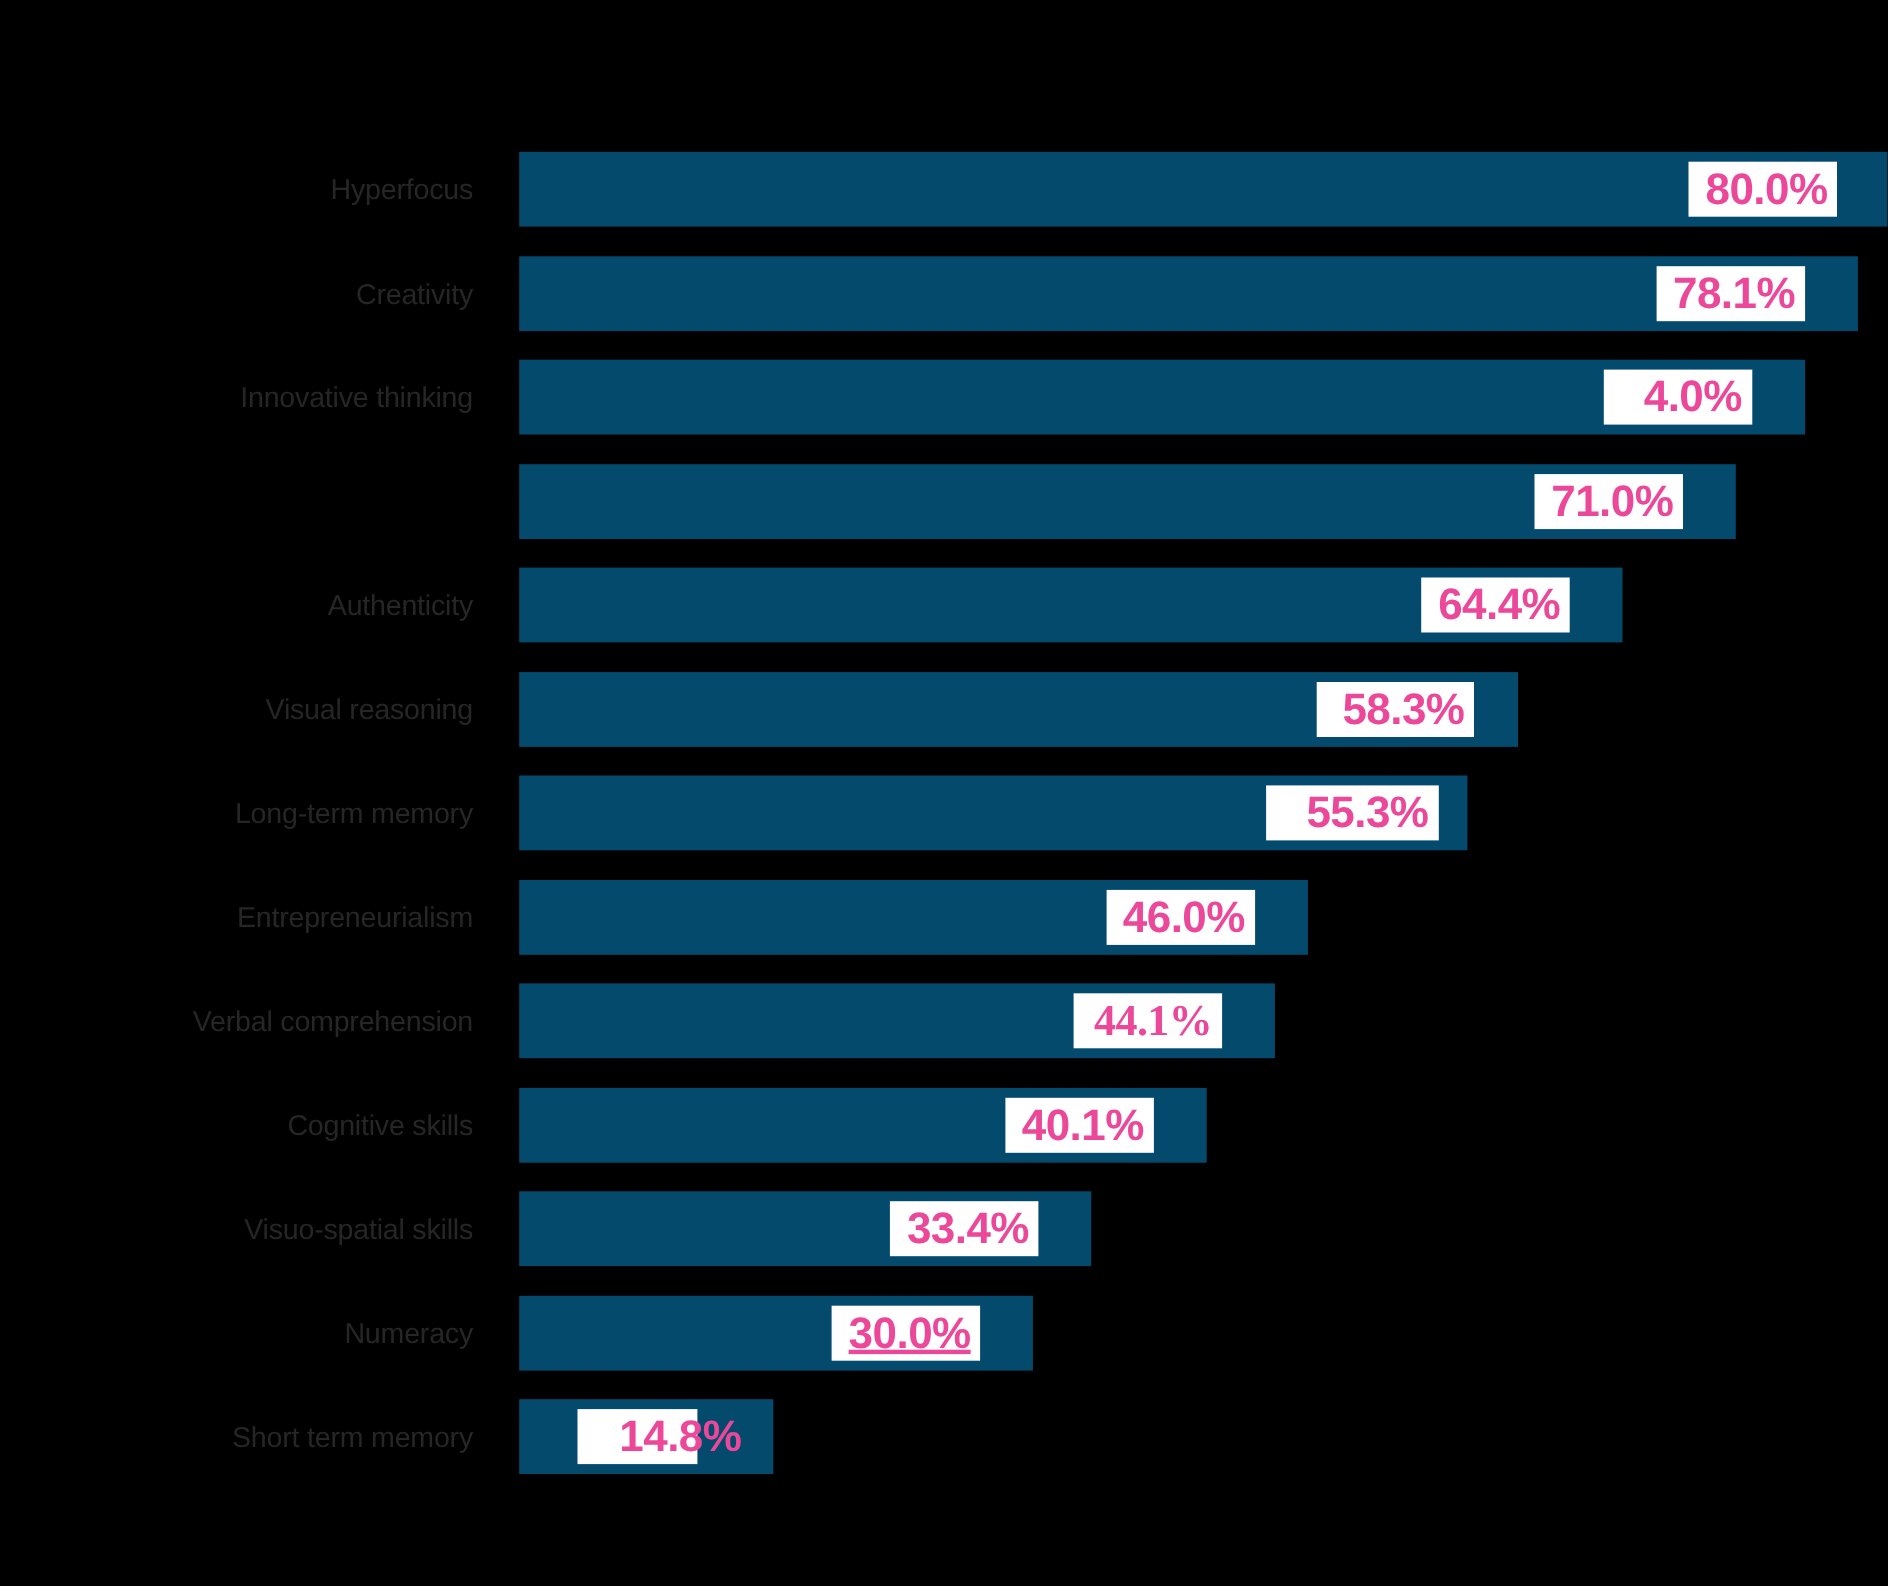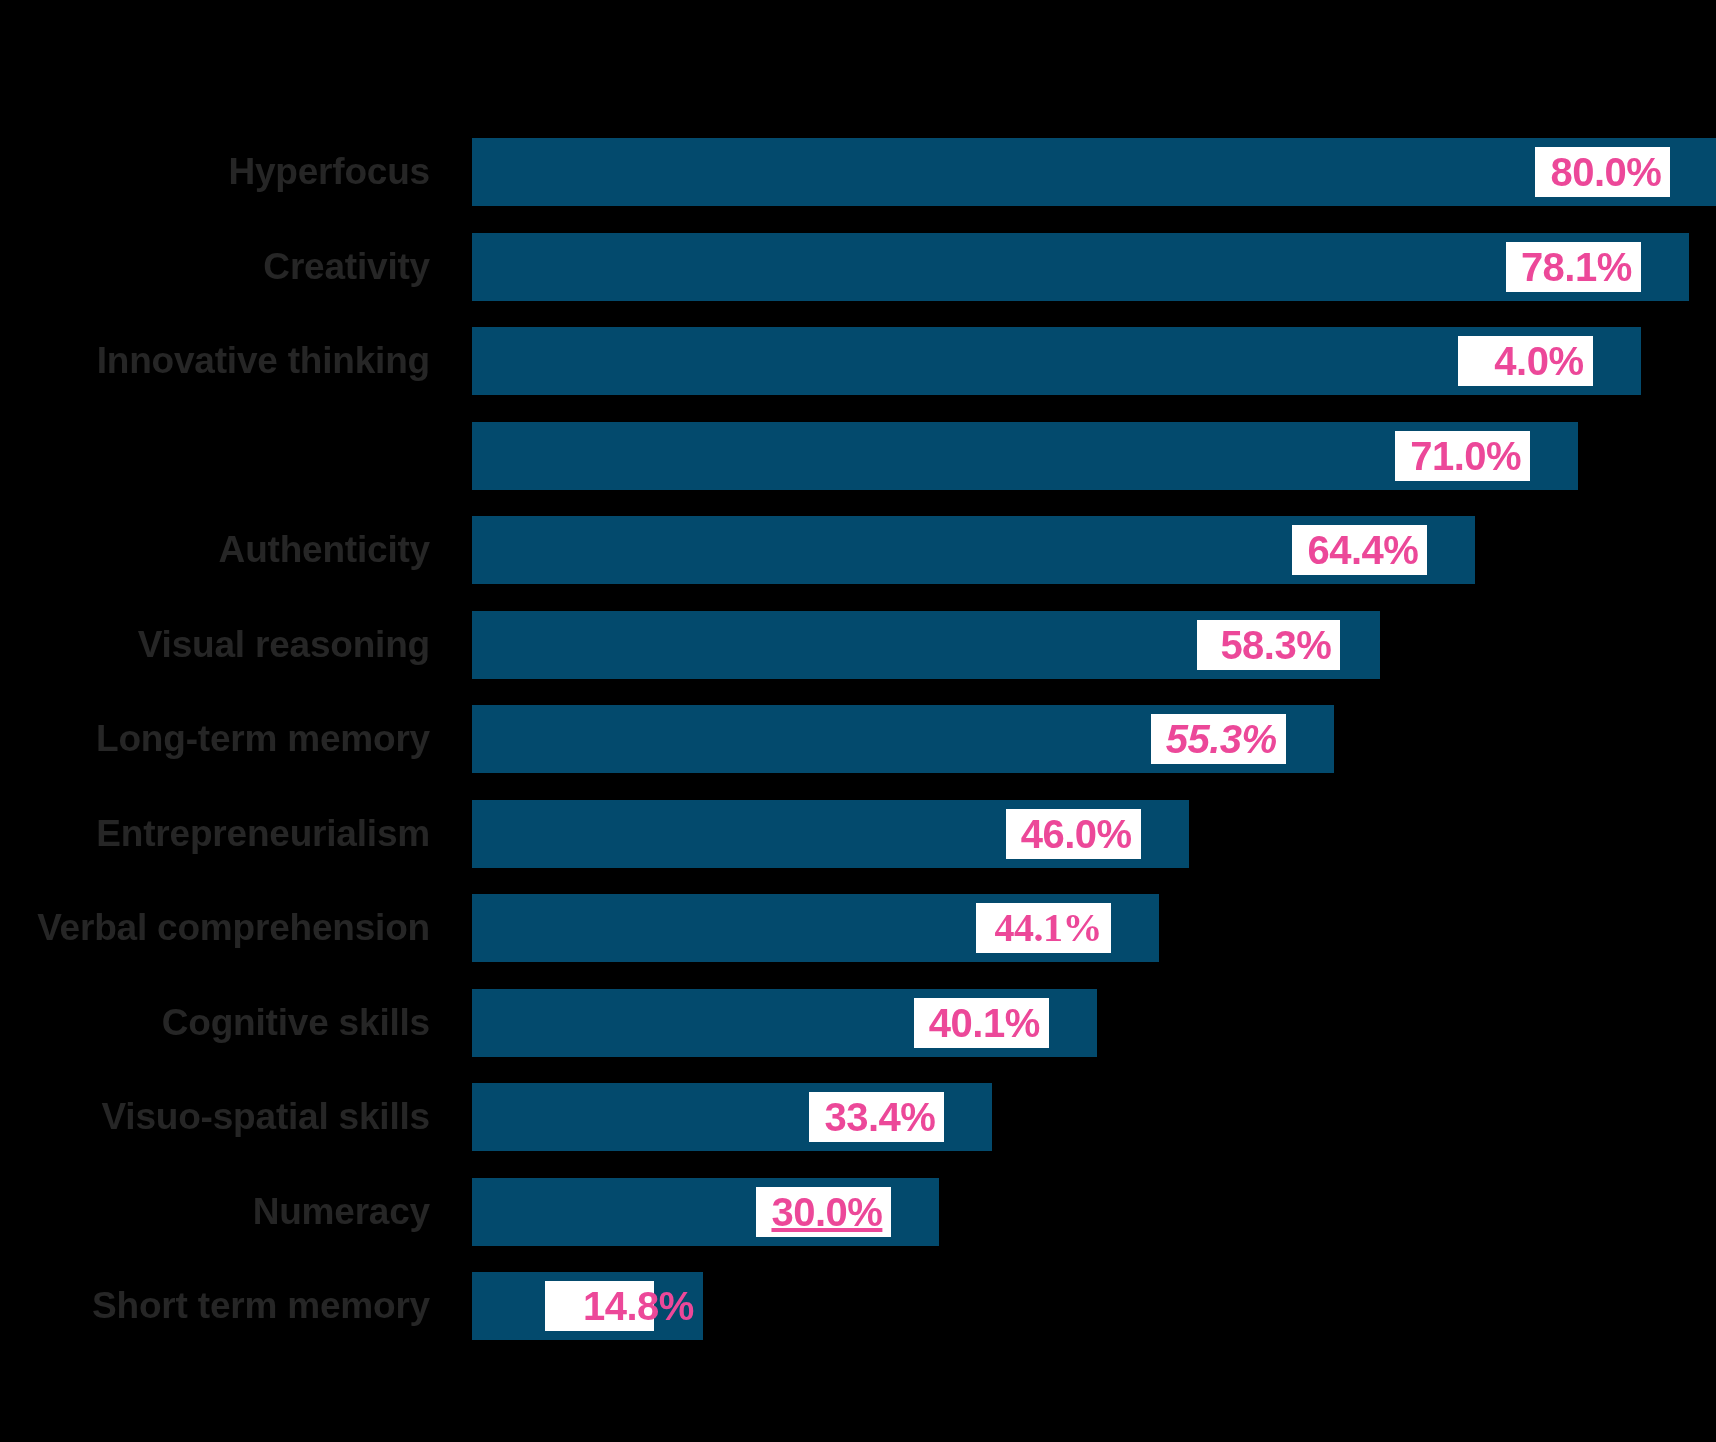--- a/index.html
+++ b/index.html
@@ -29,22 +29,22 @@
     height: 68px;
   }
   .cat-label {
     position: absolute;
     right: 1286px;           
     top: 0;
     height: 68px;
     line-height: 68px;
     white-space: nowrap;
     text-align: right;
-    font-size: 37px;
-    font-weight: 700;
+    font-size: 26px;
+    font-weight: 400;
     color: #262626;
     letter-spacing: -0.2px;
   }
   .bar {
     position: absolute;
     left: 472px;
     top: 0;
     height: 68px;
     background: #034A6D;
   }
@@ -94,21 +94,21 @@
         <div class="value-badge" style="left: 1292.35px; width: 135px;">64.4%</div>
       </div>
       <div class="bar-row" style="top: 610.5px;">
         <div class="cat-label">Visual reasoning</div>
         <div class="bar" style="width: 908.314px; background: rgb(3, 74, 109);"></div>
         <div class="value-badge" style="left: 1197.31px; width: 143px;">58.3%</div>
       </div>
       <div class="bar-row" style="top: 705px;">
         <div class="cat-label">Long-term memory</div>
         <div class="bar" style="width: 861.574px; background: rgb(3, 74, 109);"></div>
-        <div class="value-badge" style="left: 1150.57px; width: 135px; font-style: italic;">55.3%</div>
+        <div class="value-badge" style="left: 1150.57px; width: 157px;">55.3%</div>
       </div>
       <div class="bar-row" style="top: 799.5px;">
         <div class="cat-label">Entrepreneurialism</div>
         <div class="bar" style="width: 716.68px; background: rgb(3, 74, 109);"></div>
         <div class="value-badge" style="left: 1005.68px; width: 135px;">46.0%</div>
       </div>
       <div class="bar-row" style="top: 894px;">
         <div class="cat-label">Verbal comprehension</div>
         <div class="bar" style="width: 687.078px; background: rgb(3, 74, 109);"></div>
         <div class="value-badge" style="left: 976.078px; width: 135px; font-family: Liberation Serif, serif;">44.1%</div>
@@ -124,16 +124,16 @@
         <div class="value-badge" style="left: 809.372px; width: 135px;">33.4%</div>
       </div>
       <div class="bar-row" style="top: 1177.5px;">
         <div class="cat-label">Numeracy</div>
         <div class="bar" style="width: 467.4px; background: rgb(3, 74, 109);"></div>
         <div class="value-badge" style="left: 756.4px; width: 135px; text-decoration: underline;">30.0%</div>
       </div>
       <div class="bar-row" style="top: 1272px;">
         <div class="cat-label">Short term memory</div>
         <div class="bar" style="width: 230.584px; background: rgb(3, 74, 109);"></div>
-        <div class="value-badge" style="left: 545px; width: 109px; padding-left: 38px;">14.8%</div>
+        <div class="value-badge" style="left: 525px; width: 109px; padding-left: 38px;">14.8%</div>
       </div>
     </div>
 </div>
 
 </body></html>

